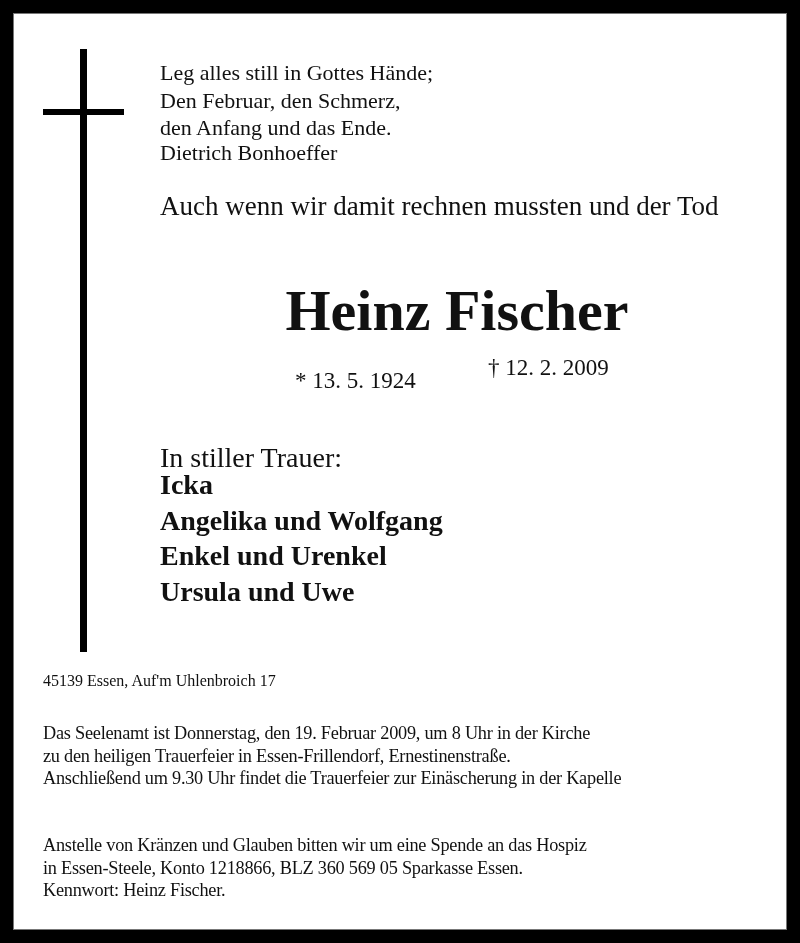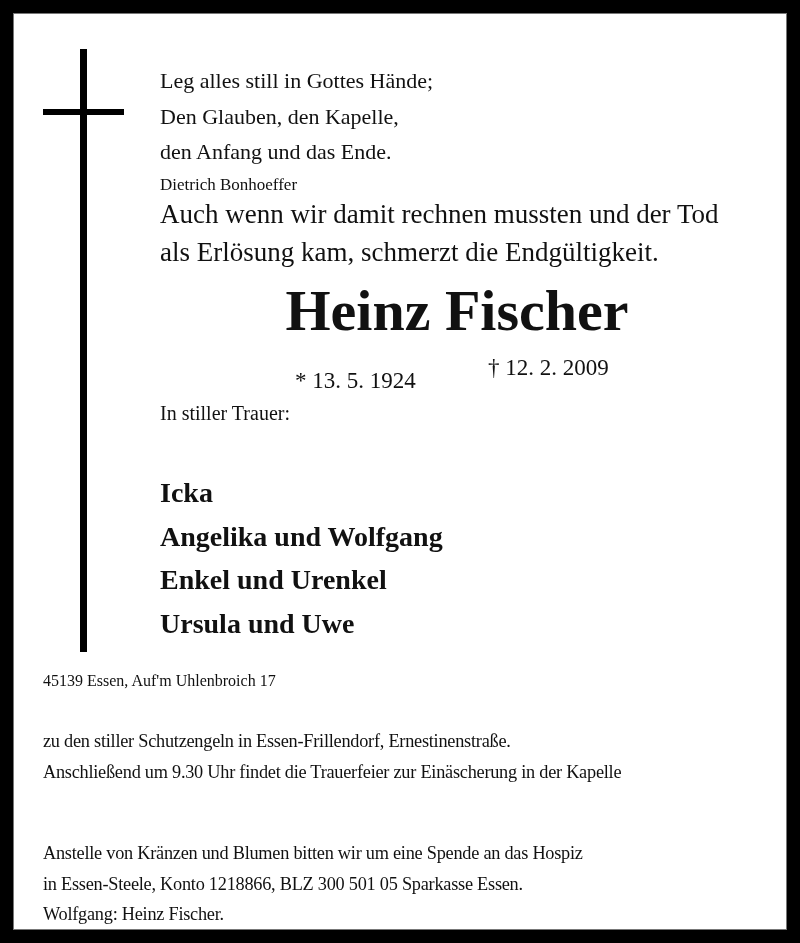--- a/index.html
+++ b/index.html
@@ -8,71 +8,71 @@
     font-family: "Liberation Serif", "DejaVu Serif", serif; color: #111;
   }
   .card {
     position: absolute; left: 13px; top: 13px; width: 774px; height: 917px;
     background: #fff; box-shadow: 0 0 0 1px #777 inset;
   }
   .cross-v { position: absolute; left: 80px; top: 49px; width: 7px; height: 603px; background: #000; }
   .cross-h { position: absolute; left: 43px; top: 109px; width: 81px; height: 6px; background: #000; }
   .abs { position: absolute; white-space: nowrap; }
   .poem { left: 160px; top: 59px; font-size: 22px; line-height: 27.5px; }
-  .poem .attr { font-size: 17px; line-height: 22px; }
+  .poem .attr { font-size: 22px; line-height: 22px; }
   .intro { left: 160px; top: 191px; font-size: 27px; line-height: 30px; }
   .name { left: 0; width: 800px; top: 276px; text-align: center; font-weight: bold; font-size: 58px; line-height: 70px; padding-left: 114px; box-sizing: border-box; }
   .born { left: 295px; top: 368px; font-size: 23px; }
   .died { left: 488px; top: 355px; font-size: 23px; }
-  .mourning { left: 160px; top: 402px; font-size: 20px; }
+  .mourning { left: 160px; top: 442px; font-size: 28px; }
   .family { left: 160px; top: 467px; font-size: 28px; font-weight: bold; line-height: 35.7px; }
   .address { left: 43px; top: 672px; font-size: 16px; }
   .para { left: 43px; font-size: 18.3px; line-height: 22.5px; letter-spacing: -0.25px; }
   .p1 { top: 722px; }
   .p2 { top: 834px; }
-  .line { display: block; margin-top: 8px; }
+  .line { display: block; }
 </style>
 </head>
 <body>
 
 <div class="card"></div>
 
 <div class="cross-v"></div>
 <div class="cross-h"></div>
 
 <div class="abs poem">
   <span class="line">Leg alles still in Gottes Hände;</span>
-  <span class="line">Den Glauben, den Kapelle,</span>
+  <span class="line">Den Februar, den Schmerz,</span>
   <span class="line">den Anfang und das Ende.</span>
   <span class="line attr">Dietrich Bonhoeffer</span>
 </div>
 
 <div class="abs intro">
   <span class="line">Auch wenn wir damit rechnen mussten und der Tod</span>
-  <span class="line">als Erlösung kam, schmerzt die Endgültigkeit.</span>
 </div>
 
 <div class="abs name">Heinz Fischer</div>
 
 <div class="abs born">* 13. 5. 1924</div>
 <div class="abs died">† 12. 2. 2009</div>
 
 <div class="abs mourning">In stiller Trauer:</div>
 
 <div class="abs family">
   <span class="line">Icka</span>
   <span class="line">Angelika und Wolfgang</span>
   <span class="line">Enkel und Urenkel</span>
   <span class="line">Ursula und Uwe</span>
 </div>
 
 <div class="abs address">45139 Essen, Auf'm Uhlenbroich 17</div>
 
 <div class="abs para p1">
-  <span class="line">zu den stiller Schutzengeln in Essen-Frillendorf, Ernestinenstraße.</span>
+  <span class="line">Das Seelenamt ist Donnerstag, den 19. Februar 2009, um 8 Uhr in der Kirche</span>
+  <span class="line">zu den heiligen Trauerfeier in Essen-Frillendorf, Ernestinenstraße.</span>
   <span class="line">Anschließend um 9.30 Uhr findet die Trauerfeier zur Einäscherung in der Kapelle</span>
 </div>
 
 <div class="abs para p2">
-  <span class="line">Anstelle von Kränzen und Blumen bitten wir um eine Spende an das Hospiz</span>
-  <span class="line">in Essen-Steele, Konto 1218866, BLZ 300 501 05 Sparkasse Essen.</span>
-  <span class="line">Wolfgang: Heinz Fischer.</span>
+  <span class="line">Anstelle von Kränzen und Glauben bitten wir um eine Spende an das Hospiz</span>
+  <span class="line">in Essen-Steele, Konto 1218866, BLZ 360 569 05 Sparkasse Essen.</span>
+  <span class="line">Kennwort: Heinz Fischer.</span>
 </div>
 
 </body></html>

